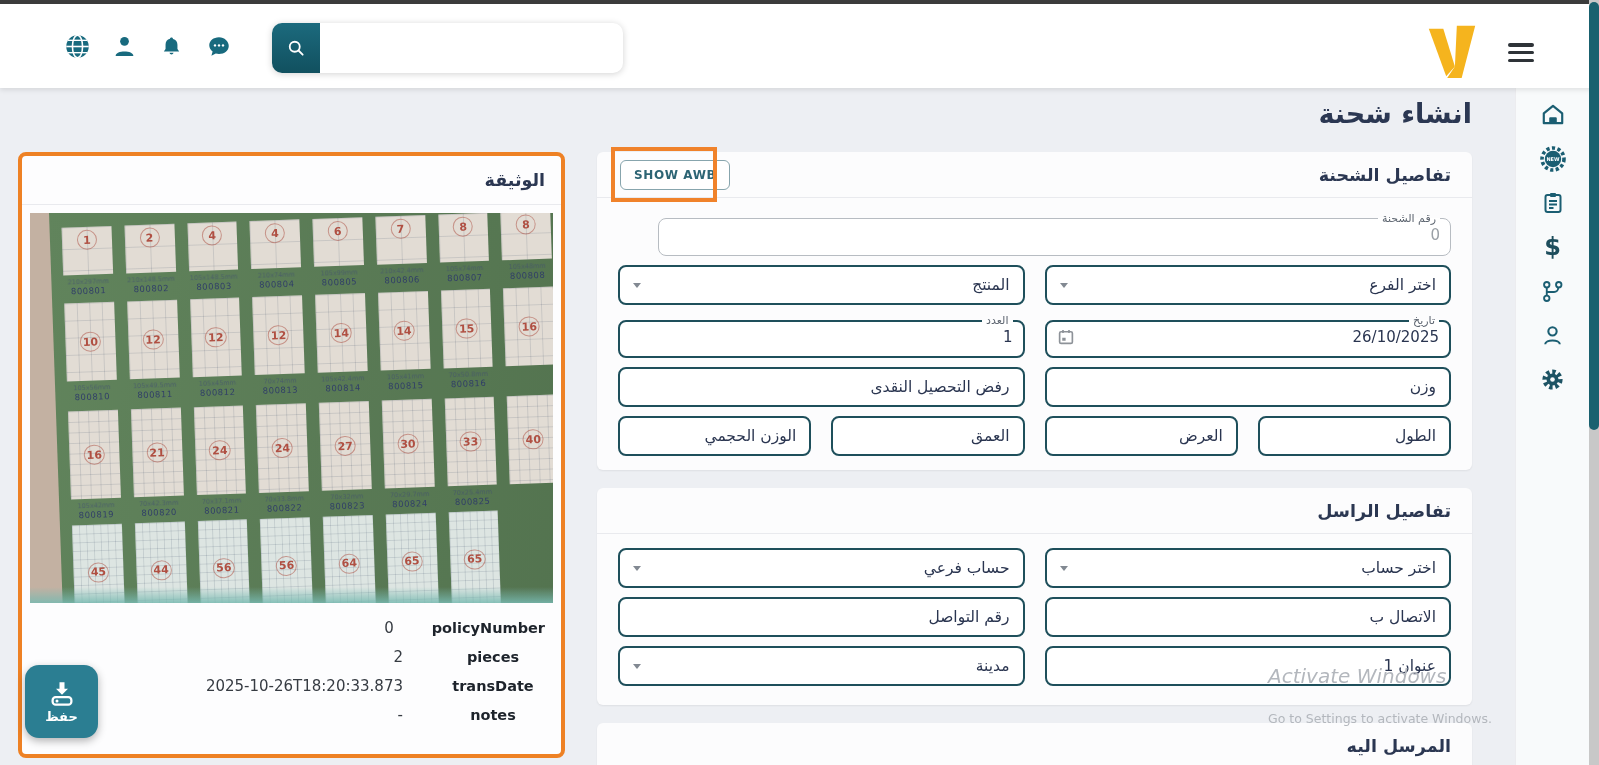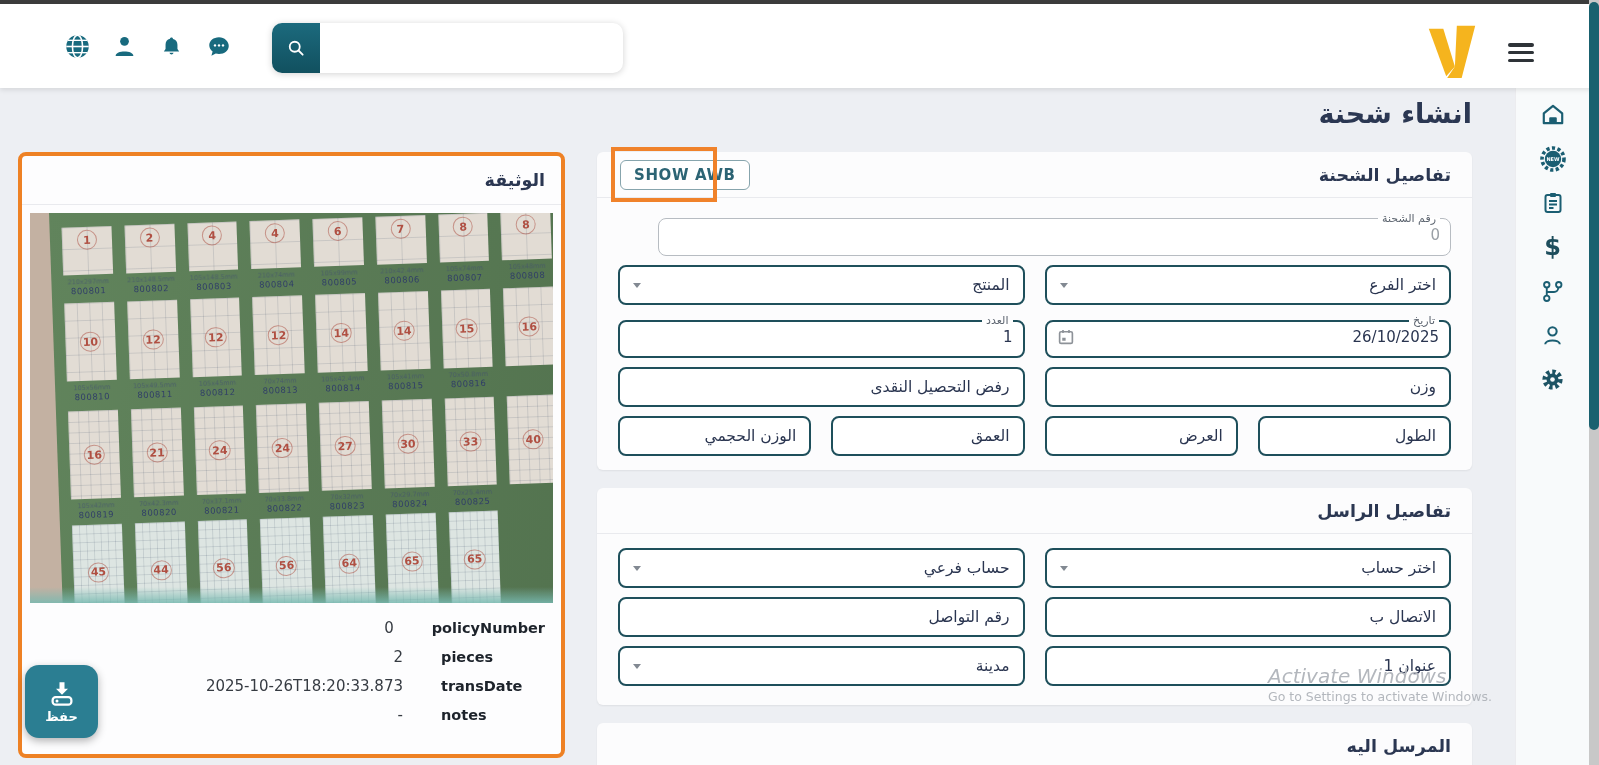--- a/index.html
+++ b/index.html
@@ -45,21 +45,21 @@
   .panel{position:absolute; background:#fcfcfd; border-radius:6px; box-shadow:0 1px 2px rgba(27,31,35,.07); direction:rtl;}
   #panel-shipment{left:597px; top:152px; width:875px; height:318px;}
   #panel-sender{left:597px; top:488px; width:875px; height:217px;}
   #panel-recipient{left:597px; top:723px; width:875px; height:70px;}
   .panel-head{height:45px; display:flex; align-items:center; justify-content:space-between;
               padding:0 21px; border-bottom:1px solid #e9eaee;}
   .panel-title{font-size:17.5px; font-weight:bold; color:#2b3752;}
   .panel-body{padding:12px 21px 0 21px;}
 
   .awb-btn{position:absolute; left:23px; top:8px; height:30px; padding:0 13px; background:#fff;
-           border:1px solid #87a5ad; border-radius:6px; color:#2c6474; font-size:15px; font-weight:600;
+           border:1px solid #87a5ad; border-radius:6px; color:#2c6474; font-size:12px; font-weight:600;
            letter-spacing:.6px; cursor:pointer; font-family:"DejaVu Sans", sans-serif; z-index:2;text-align:right;}
   .awb-annot{position:absolute; left:14px; top:-5px; width:98px; height:47px; border:4px solid #f0822a; z-index:5; pointer-events:none;}
 
   .row{display:flex; gap:20px; margin-top:9px;}
   .row > *{flex:1;}
   .box{height:40px; border:2px solid #1e4f5b; border-radius:8px; background:#fff; display:flex; align-items:center;
        justify-content:space-between; padding:0 13px; box-sizing:border-box; font-size:15.5px; color:#2a3550; cursor:pointer;}
   .caret{width:0; height:0; border-left:4.5px solid transparent; border-right:4.5px solid transparent;
          border-top:5.5px solid #828992;}
   fieldset.fld{border:2px solid #1e4f5b; border-radius:8px; padding:0 10px; margin:0; height:44px;
@@ -96,31 +96,31 @@
   .capr1{height:28px;} .capr2{height:30px;} .capr3{height:26px;}
   .cap{flex:1; padding-top:3px; overflow:hidden;}
   .cap .size{font-size:6.5px; color:#3d4c79; opacity:.6; filter:blur(.3px); white-space:nowrap;}
   .cap .code{font-size:8.5px; color:#2c3d6e; letter-spacing:.5px;}
   .photo::after{content:''; position:absolute; left:0; right:0; bottom:0; height:16px;
                 background:linear-gradient(rgba(96,180,172,0), rgba(110,190,180,.85)); z-index:3;}
 
   .doc-kv{direction:ltr; padding:16px 16px 0 16px;}
   .kv-row{display:flex; justify-content:flex-end; align-items:baseline; margin-bottom:11px;}
   .kv-val{font-size:15px; color:#363b42;}
-  .kv-label{font-size:14.5px; font-weight:bold; color:#1d232b; min-width:104px; text-align:left; margin-left:38px;}
+  .kv-label{font-size:14.5px; font-weight:bold; color:#1d232b; min-width:104px; text-align:center; margin-left:38px;}
 
   .save-btn{position:absolute; left:25px; top:665px; width:73px; height:73px; background:#2b7e92; border:none;
             border-radius:14px; box-shadow:0 3px 9px rgba(0,0,0,.3); cursor:pointer; z-index:10;
             display:flex; flex-direction:column; align-items:center; justify-content:center; }
   .save-btn .save-label{color:#fff; font-size:13px; font-weight:bold; font-family:"DejaVu Sans", sans-serif;}
 
   
   #watermark{position:absolute; left:1268px; top:664px; direction:ltr; z-index:20; pointer-events:none;}
   #watermark .wm1{font-size:20px; color:#b3b7bd;font-style:italic;}
-  #watermark .wm2{font-size:12.5px; color:#b3b7bd; margin-top:1px;}
+  #watermark .wm2{font-size:12.5px; color:#b3b7bd; margin-top:23px;}
 
   svg{display:block;}
 </style>
 </head>
 <body>
 
 <div id="app">
 
   <div id="topbar"></div>
 

